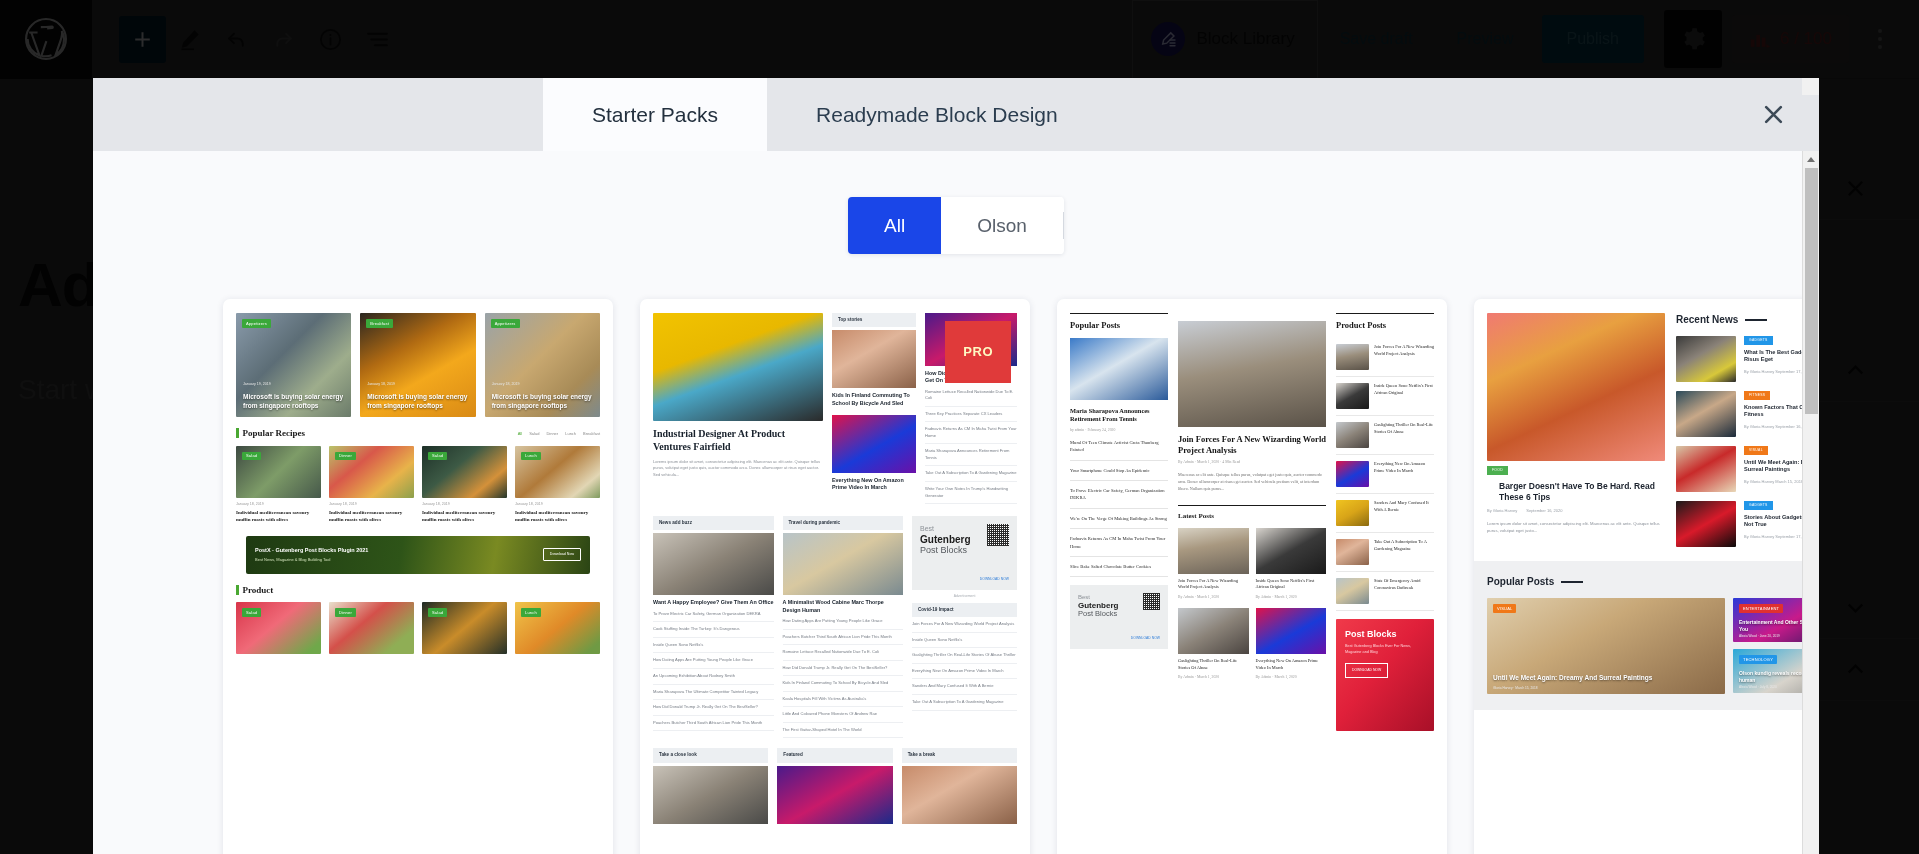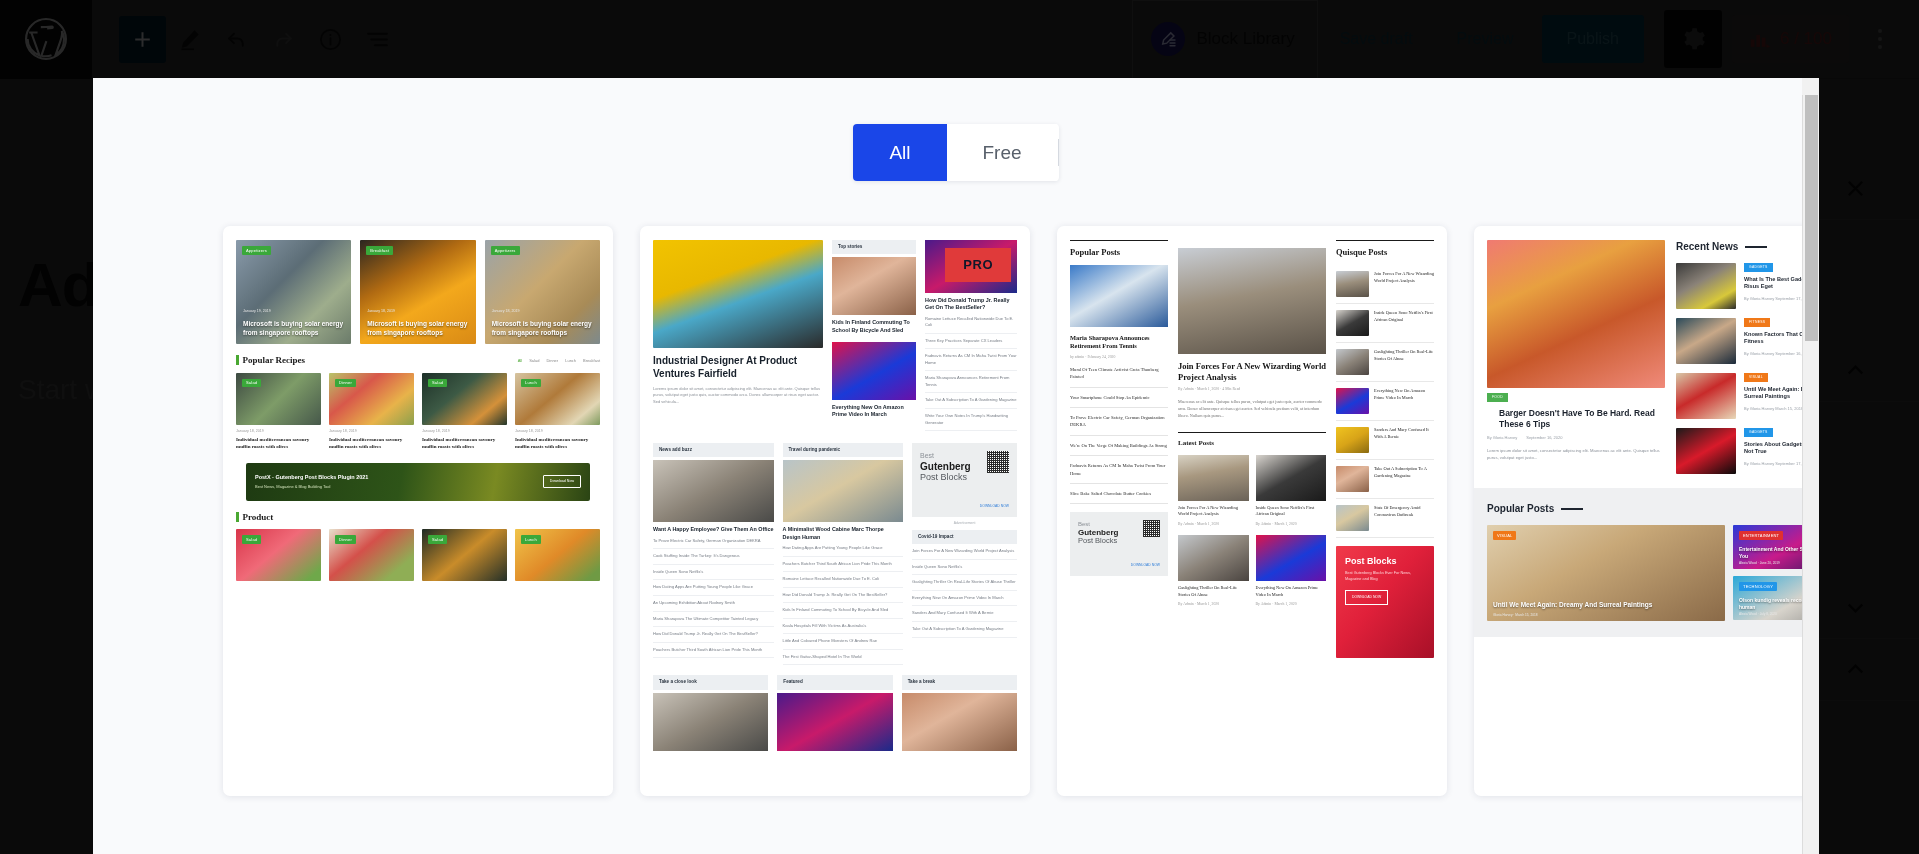--- a/index.html
+++ b/index.html
@@ -261,32 +261,32 @@
   }
   .promo-green .pg-t1 { color: #fff; font-size: 5.5px; font-weight: bold; }
   .promo-green .pg-t2 { color: #cfe0b8; font-size: 4px; margin-top: 2px; }
   .promo-green .pg-btn {
     border: 1px solid #fff; color: #fff; font-size: 3.6px;
     padding: 3px 6px; border-radius: 1px; white-space: nowrap;
   }
 
   
   .c2-hero { width: 100%; height: 108px; border-radius: 1px; }
-  .c2-h1 { font-size: 10px; font-weight: bold; color: #17202b; line-height: 1.28; margin-top: 7px; }
+  .c2-h1 { font-size: 10px; font-weight: bold; color: #17202b; line-height: 1.28; margin-top: 7px; font-family: Liberation Serif, serif; }
   .c2-p { font-size: 4px; color: #8a8f96; line-height: 1.7; margin-top: 5px; }
   .c2-kicker {
     background: #eceff2; font-size: 4.6px; font-weight: bold; color: #2a3440;
     padding: 4px 6px;
   }
   .c2-mini-ttl { font-size: 5.4px; font-weight: bold; color: #17202b; line-height: 1.35; margin-top: 4px; }
   .c2-li { font-size: 4.1px; color: #767c85; line-height: 1.6; padding: 4px 0;
     border-bottom: 1px solid #edeff2; }
   .pro-badge {
-    position: absolute; right: 6px; top: 8px; background: #e03a3a; color: #0f172a;
-    font-size: 13px; font-weight: bold; padding: 8px 18px; letter-spacing: .5px;
+    position: absolute; right: 6px; top: 8px; background: #e03a3a; color: #fef9c3;
+    font-size: 13px; font-weight: bold; padding: 22px 18px; letter-spacing: .5px;
   }
   .gb-ad {
     background: #eceeef; padding: 8px; position: relative; height: 74px;
   }
   .gb-best { font-size: 7px; color: #8d9298; }
   .gb-gut { font-size: 10px; font-weight: bold; color: #1b1b1b; line-height: 1.1; }
   .gb-pb { font-size: 9px; color: #55595e; line-height: 1.15; }
   .gb-dl { position: absolute; right: 8px; bottom: 8px; font-size: 3.4px; color: #2a7ad8; }
   .gb-qr { position: absolute; right: 8px; top: 8px; width: 22px; height: 22px;
     background:
@@ -501,27 +501,38 @@
         <span class="kebab-dot"></span>
       </button>
     </div>
   </div>
 </div>
 
 <div id="dim-overlay"></div>
 
 <div id="starter-modal">
 
+  <div class="modal-header">
+    <div class="mh-spacer"></div>
+    <button class="mtab active">Starter Packs</button>
+    <button class="mtab">Readymade Block Design</button>
+    <div class="mh-grow"></div>
+    <button class="modal-close">
+      <svg viewBox="0 0 24 24" fill="none" stroke="currentColor" stroke-width="2.3" stroke-linecap="round">
+        <path d="M5.5 5.5 L18.5 18.5 M18.5 5.5 L5.5 18.5"></path>
+        </svg>
+    </button>
+  </div>
 
   <div class="modal-body">
 
     <div class="filter-row">
       <div class="filter-group">
         <button class="fbtn active">All</button>
-        <button class="fbtn">Free</button>
+        <button class="fbtn">Olson</button>
         <div class="fdivider"></div>
       </div>
     </div>
 
     <div class="cards-row">
 
       <div class="tpl-card">
         <div class="tpl-inner">
           <div class="row4" style="gap:9px">
             <div class="col4">
@@ -767,21 +778,21 @@
                 </div>
                 <div style="flex:1 1 0">
                   <div class="ph g-neon" style="height:46px"></div>
                   <div class="c3-tr-ttl" style="margin-top:4px">Everything New On Amazon Prime Video In March</div>
                   <div class="c3-meta">By Admin  ·  March 1, 2020</div>
                 </div>
               </div>
             </div>
 
             <div style="flex:0 0 98px">
-              <div class="c3-col-h">Quisque Posts</div>
+              <div class="c3-col-h">Product Posts</div>
               <div class="c3-tr-row">
                 <div class="c3-tr-img ph g-runner"></div>
                 <div class="c3-tr-ttl">Join Forces For A New Wizarding World Project Analysis</div>
                 </div>
               <div class="c3-tr-row">
                 <div class="c3-tr-img ph g-rap"></div>
                 <div class="c3-tr-ttl">Inside Queen Sono Netflix's First African Original</div>
                 </div>
               <div class="c3-tr-row">
                 <div class="c3-tr-img ph g-winter"></div>

